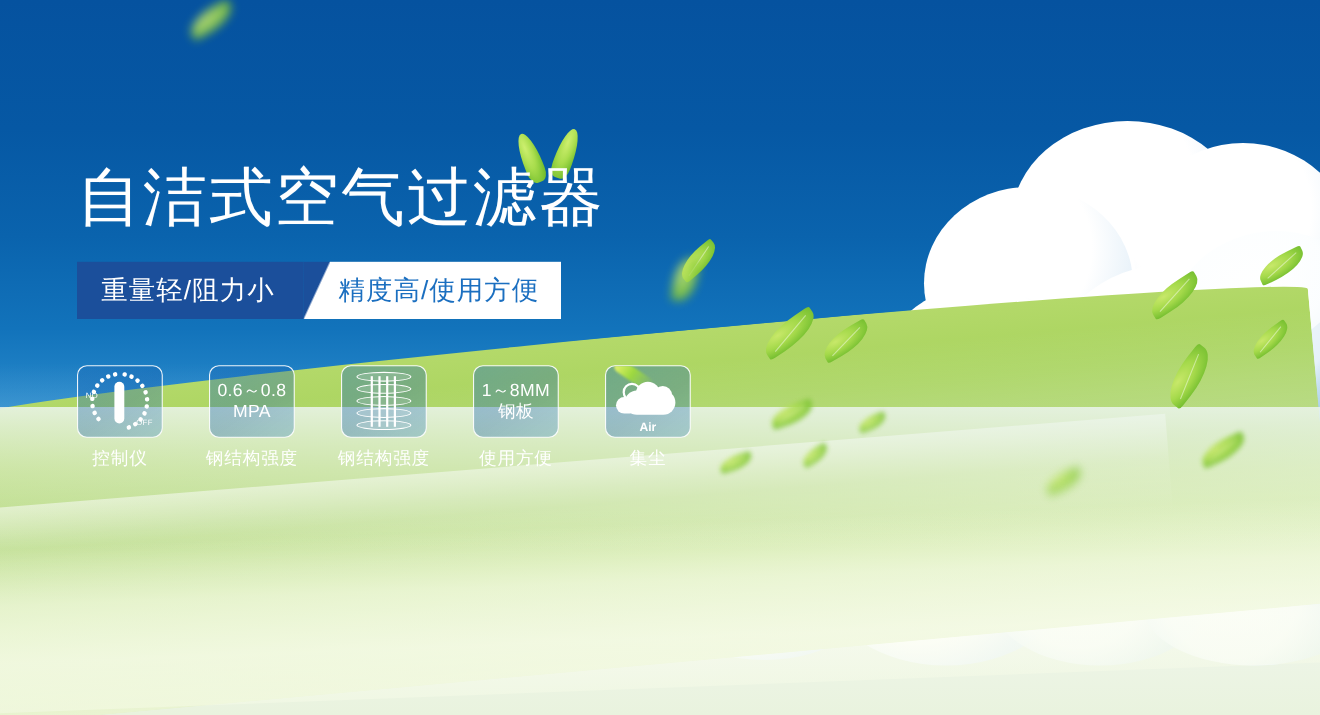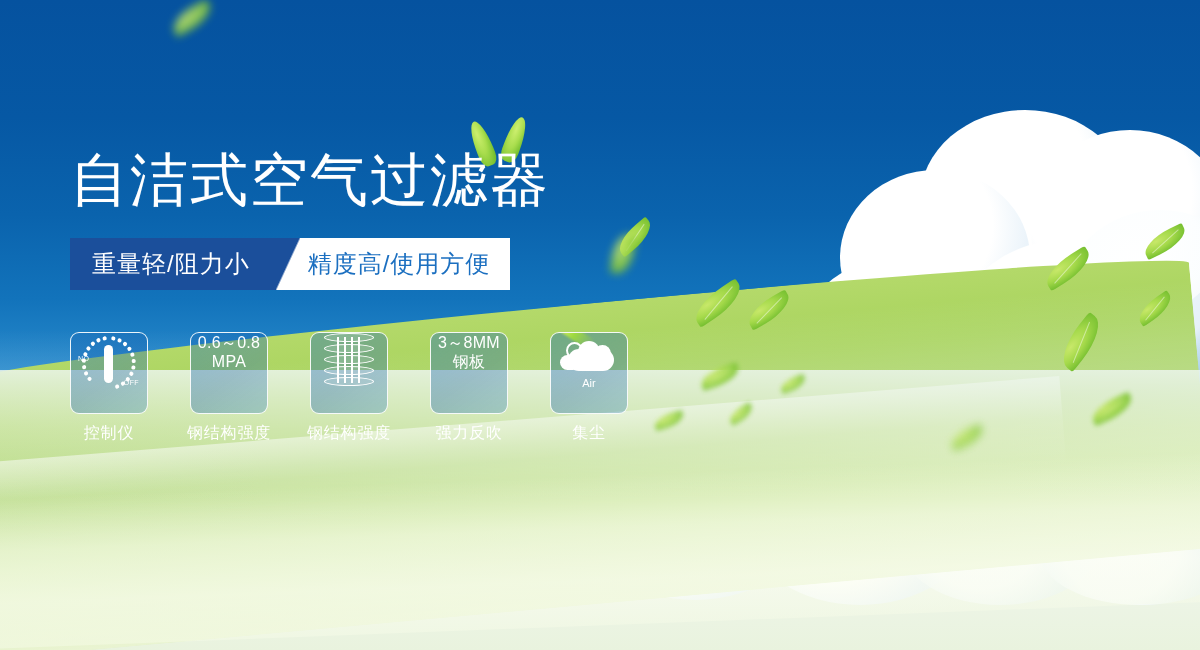--- a/index.html
+++ b/index.html
@@ -153,26 +153,26 @@
     font-size:24px; letter-spacing:1px;
   }
 
   
   #features {
     position:absolute; left:70px; top:332px;
     display:flex; gap:42px; align-items:flex-start;
   }
   .feature { width:78px; display:flex; flex-direction:column; align-items:center; }
   .feature-box {
-    width:78px; height:82px;
+    width:78px; height:66px;
     border:1.5px solid rgba(255,255,255,0.92);
     border-radius:9px;
     background:linear-gradient(145deg, rgba(30,110,185,0.42) 0%, rgba(22,95,175,0.34) 55%, rgba(40,125,195,0.30) 100%);
     display:flex; flex-direction:column;
-    align-items:center; justify-content:flex-start;
+    align-items:center; justify-content:center;
     color:#ffffff;
     position:relative;
     overflow:hidden;
   }
   .feature-text { font-size:16px; line-height:19px; text-align:center; letter-spacing:0.3px; }
   .feature-label {
     margin-top:9px; color:#ffffff; font-size:16px;
     letter-spacing:0.8px; white-space:nowrap; text-align:center;
   }
 
@@ -193,21 +193,21 @@
   
   .cart { position:relative; width:50px; height:54px; }
   .cart-ring {
     position:absolute; left:0; width:50px; height:9px;
     border:1.7px solid #ffffff; border-radius:50%;
     background:rgba(255,255,255,0.12);
   }
   .cart-bar { position:absolute; width:1.8px; background:#ffffff; top:4px; height:46px; }
 
   
-  .airicon { position:relative; width:62px; height:52px; }
+  .airicon { position:relative; width:62px; height:52px;font-weight:bold; }
   .air-streak {
     position:absolute; left:-2px; top:-4px; width:40px; height:12px;
     background:linear-gradient(to right, #e8f56e 0%, #9ed93f 45%, rgba(120,195,50,0) 100%);
     transform:rotate(34deg); border-radius:6px; filter:blur(1px);
   }
   .air-cloud-big {
     position:absolute; left:10px; top:16px; width:46px; height:22px;
     background:#ffffff; border-radius:11px;
   }
   .air-cloud-bump1 { position:absolute; left:20px; top:8px; width:22px; height:22px; background:#ffffff; border-radius:50%; }
@@ -372,24 +372,24 @@
           <div class="cart-ring" style="top:22px;"></div>
           <div class="cart-ring" style="top:33px;"></div>
           <div class="cart-ring" style="top:44px;"></div>
         </div>
       </div>
       <div class="feature-label">钢结构强度</div>
     </div>
 
     <div class="feature">
       <div class="feature-box">
-        <div class="feature-text">3～8MM</div>
+        <div class="feature-text">1～8MM</div>
         <div class="feature-text">钢板</div>
       </div>
-      <div class="feature-label">强力反吹</div>
+      <div class="feature-label">使用方便</div>
     </div>
 
     <div class="feature">
       <div class="feature-box">
         <div class="airicon">
           <div class="air-streak"></div>
           <div class="air-sun"></div>
           <div class="air-cloud-small"></div>
           <div class="air-cloud-bump1"></div>
           <div class="air-cloud-bump2"></div>

